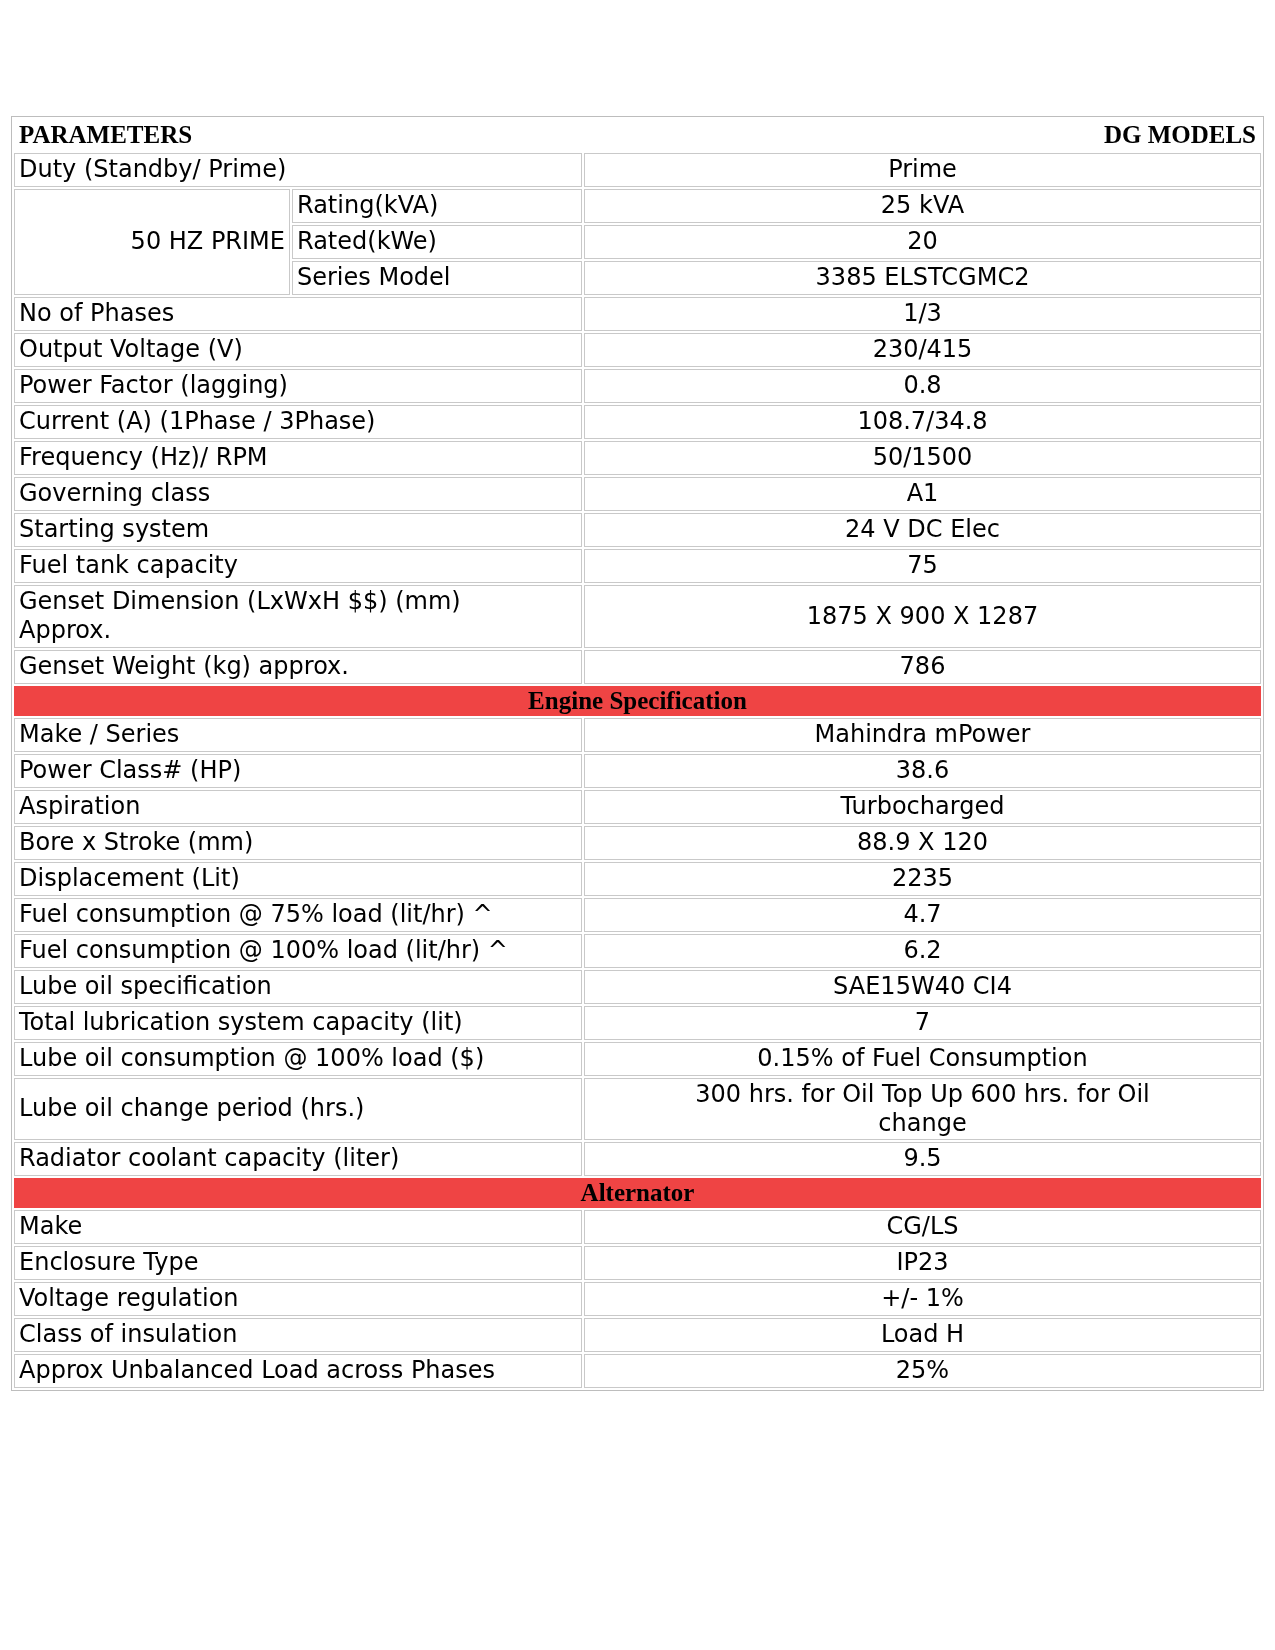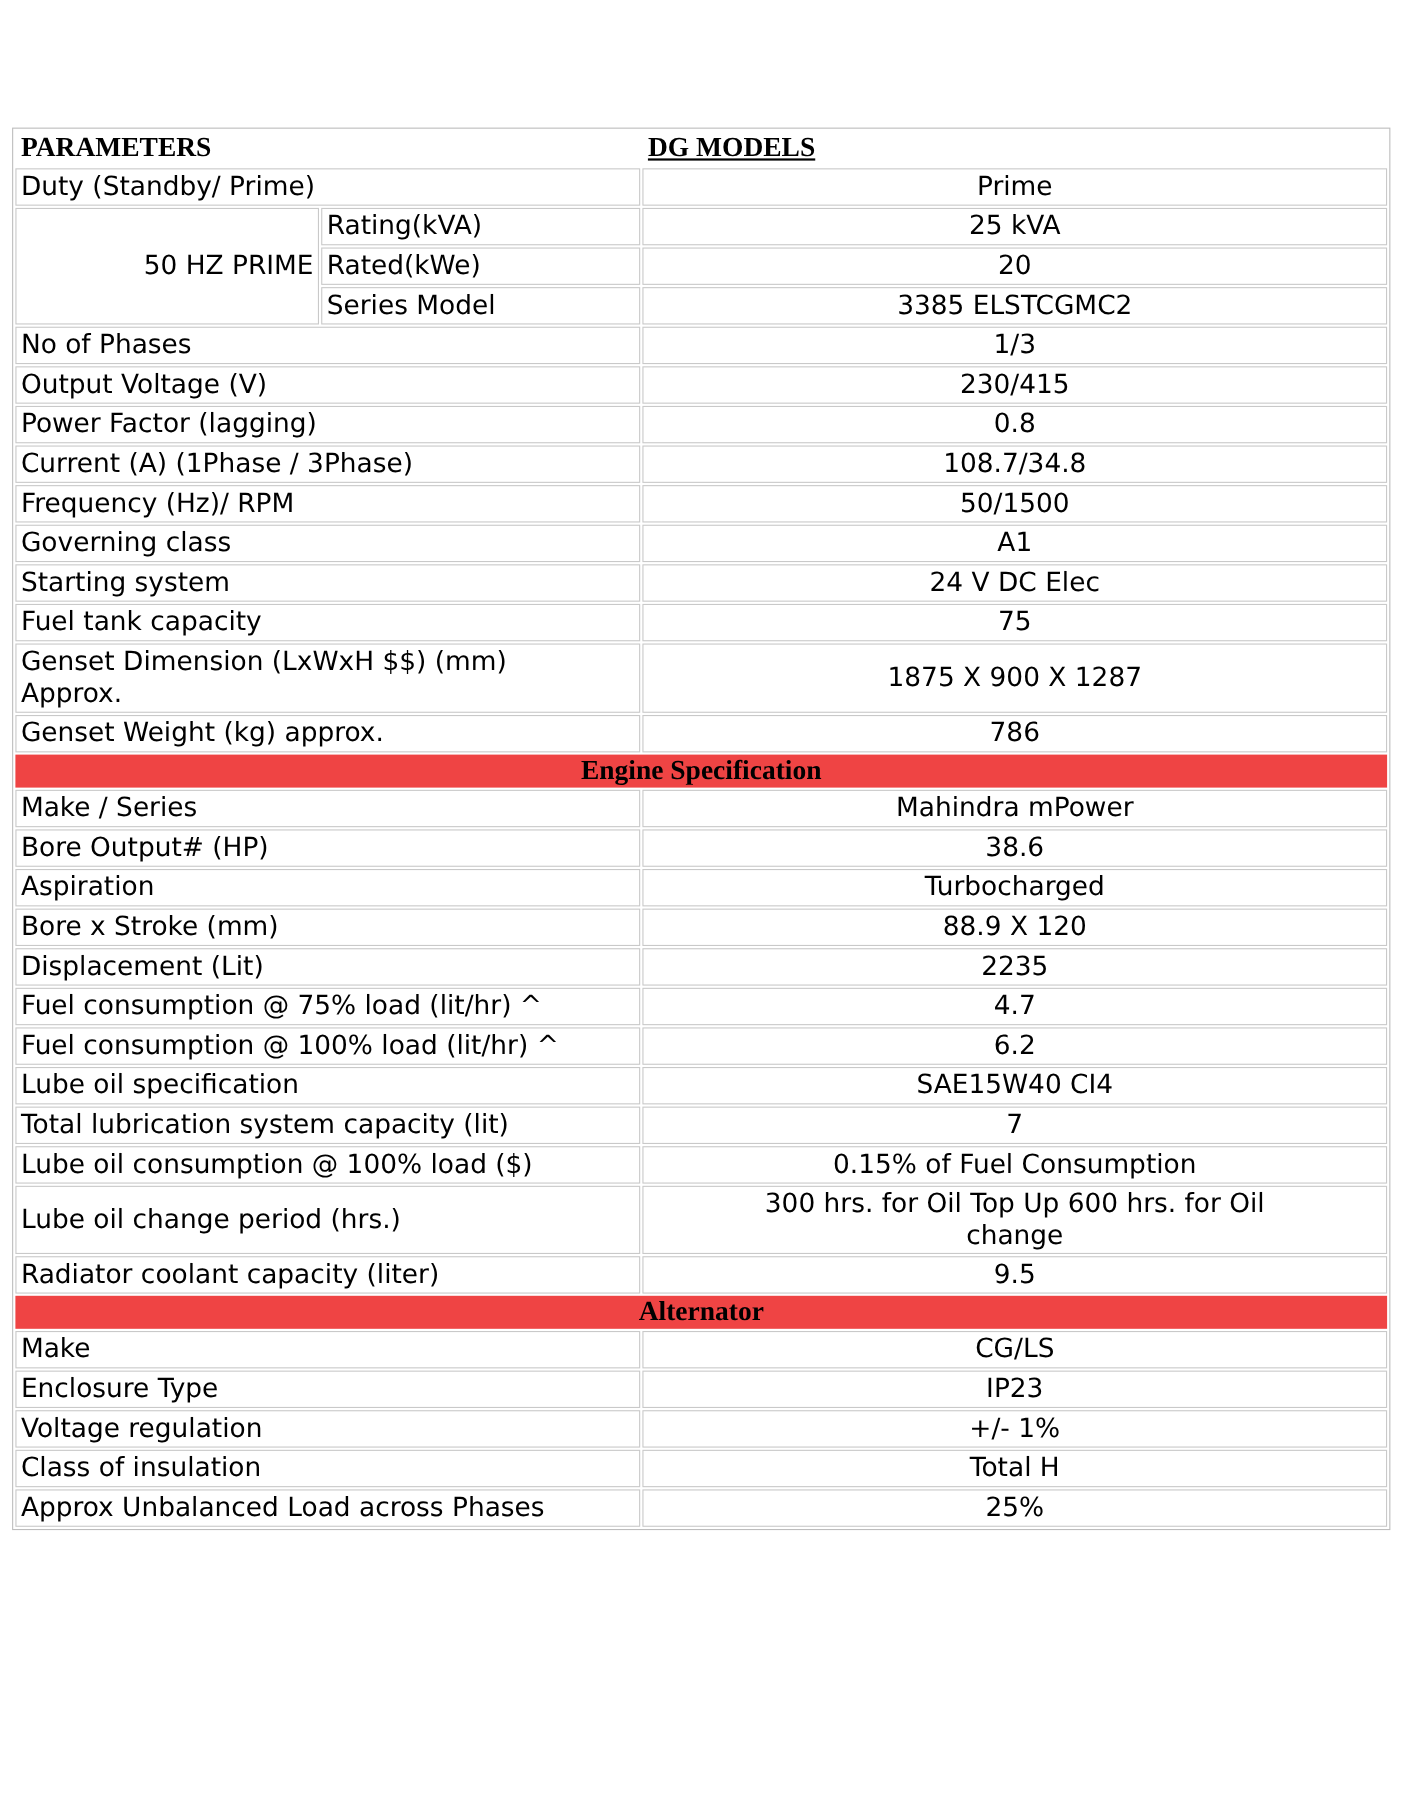--- a/index.html
+++ b/index.html
@@ -29,21 +29,21 @@
   th.col-head {
     font-family: "Liberation Serif", serif;
     font-weight: bold;
     font-size: 25px;
     height: 30px;
     padding: 1px 5px;
     border: none;
     vertical-align: middle;
   }
   th.col-head.left  { text-align: left; }
-  th.col-head.center{ text-align: left; text-decoration: underline; }
+  th.col-head.center{ text-align: right; }
   td.cell {
     border: 1px solid #c9c9c9;
     font-size: 24px;
     line-height: 1.22;
     height: 30px;
     padding: 1px 4px;
     vertical-align: middle;
     white-space: pre-line;
     overflow: hidden;
     background: #ffffff;
@@ -139,21 +139,21 @@
           <td class="cell value-cell">786</td>
         </tr>
         <tr>
           <td class="section-cell" colspan="3">Engine Specification</td>
         </tr>
         <tr>
           <td class="cell param-cell" colspan="2">Make / Series</td>
           <td class="cell value-cell">Mahindra mPower</td>
         </tr>
         <tr>
-          <td class="cell param-cell" colspan="2">Bore Output# (HP)</td>
+          <td class="cell param-cell" colspan="2">Power Class# (HP)</td>
           <td class="cell value-cell">38.6</td>
         </tr>
         <tr>
           <td class="cell param-cell" colspan="2">Aspiration</td>
           <td class="cell value-cell">Turbocharged</td>
         </tr>
         <tr>
           <td class="cell param-cell" colspan="2">Bore x Stroke (mm)</td>
           <td class="cell value-cell">88.9 X 120</td>
         </tr>
@@ -200,21 +200,21 @@
         <tr>
           <td class="cell param-cell" colspan="2">Enclosure Type</td>
           <td class="cell value-cell">IP23</td>
         </tr>
         <tr>
           <td class="cell param-cell" colspan="2">Voltage regulation</td>
           <td class="cell value-cell">+/- 1%</td>
         </tr>
         <tr>
           <td class="cell param-cell" colspan="2">Class of insulation</td>
-          <td class="cell value-cell">Total H</td>
+          <td class="cell value-cell">Load H</td>
         </tr>
         <tr>
           <td class="cell param-cell" colspan="2">Approx Unbalanced Load across Phases</td>
           <td class="cell value-cell">25%</td>
         </tr>
       </tbody>
   </table>
 </div>
 
 </body></html>

